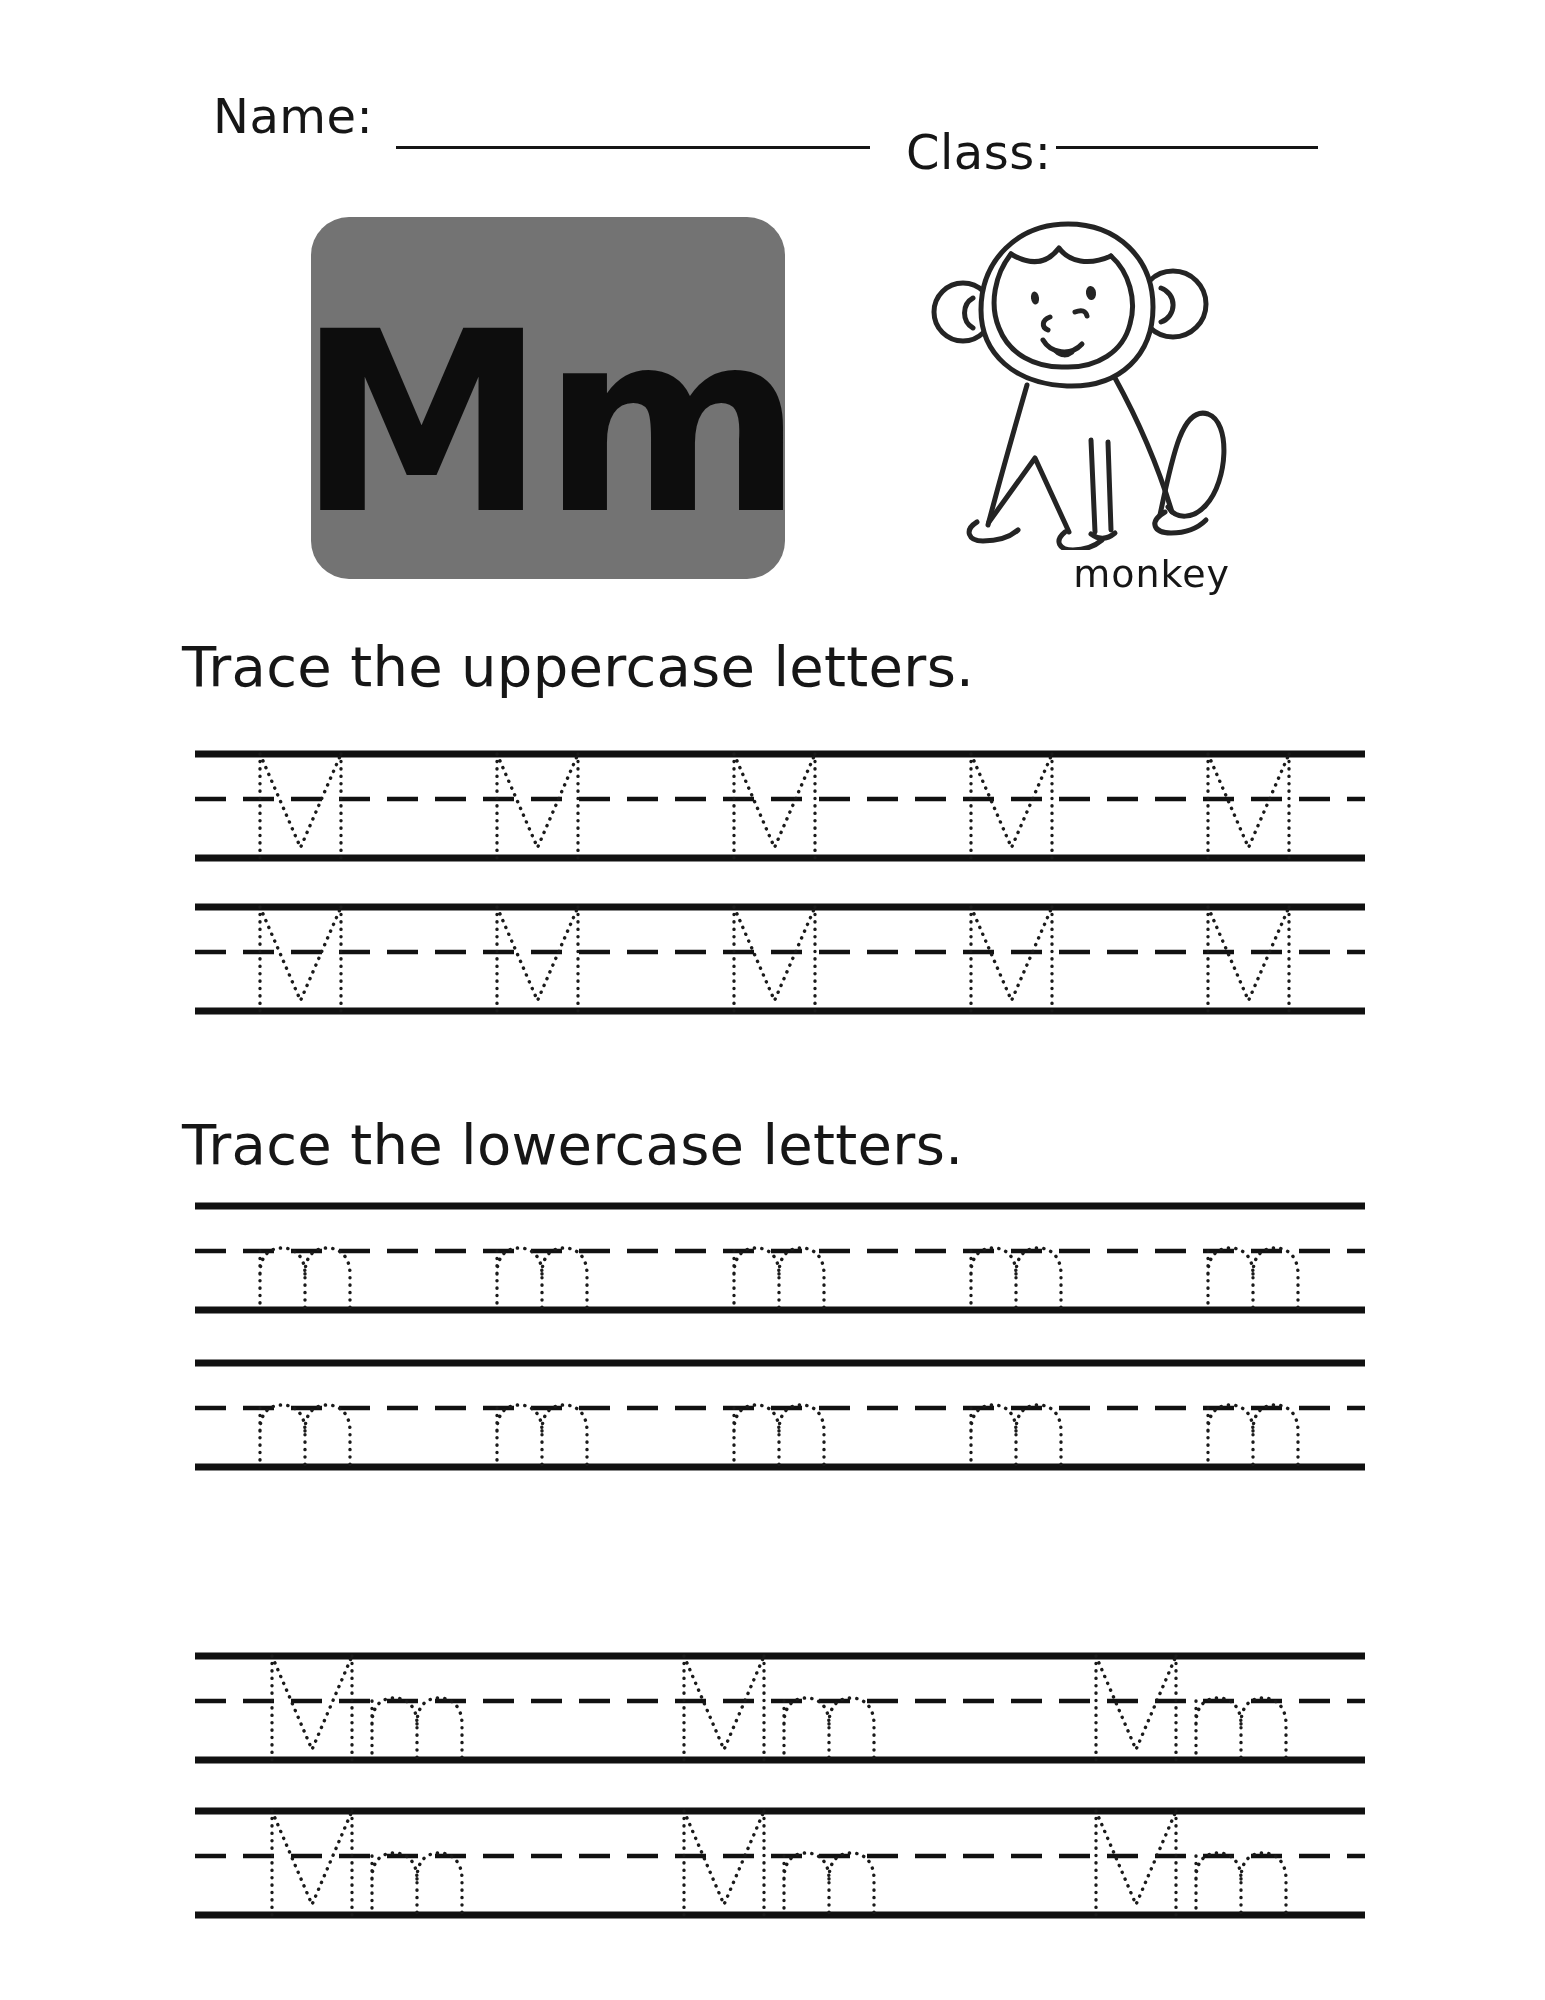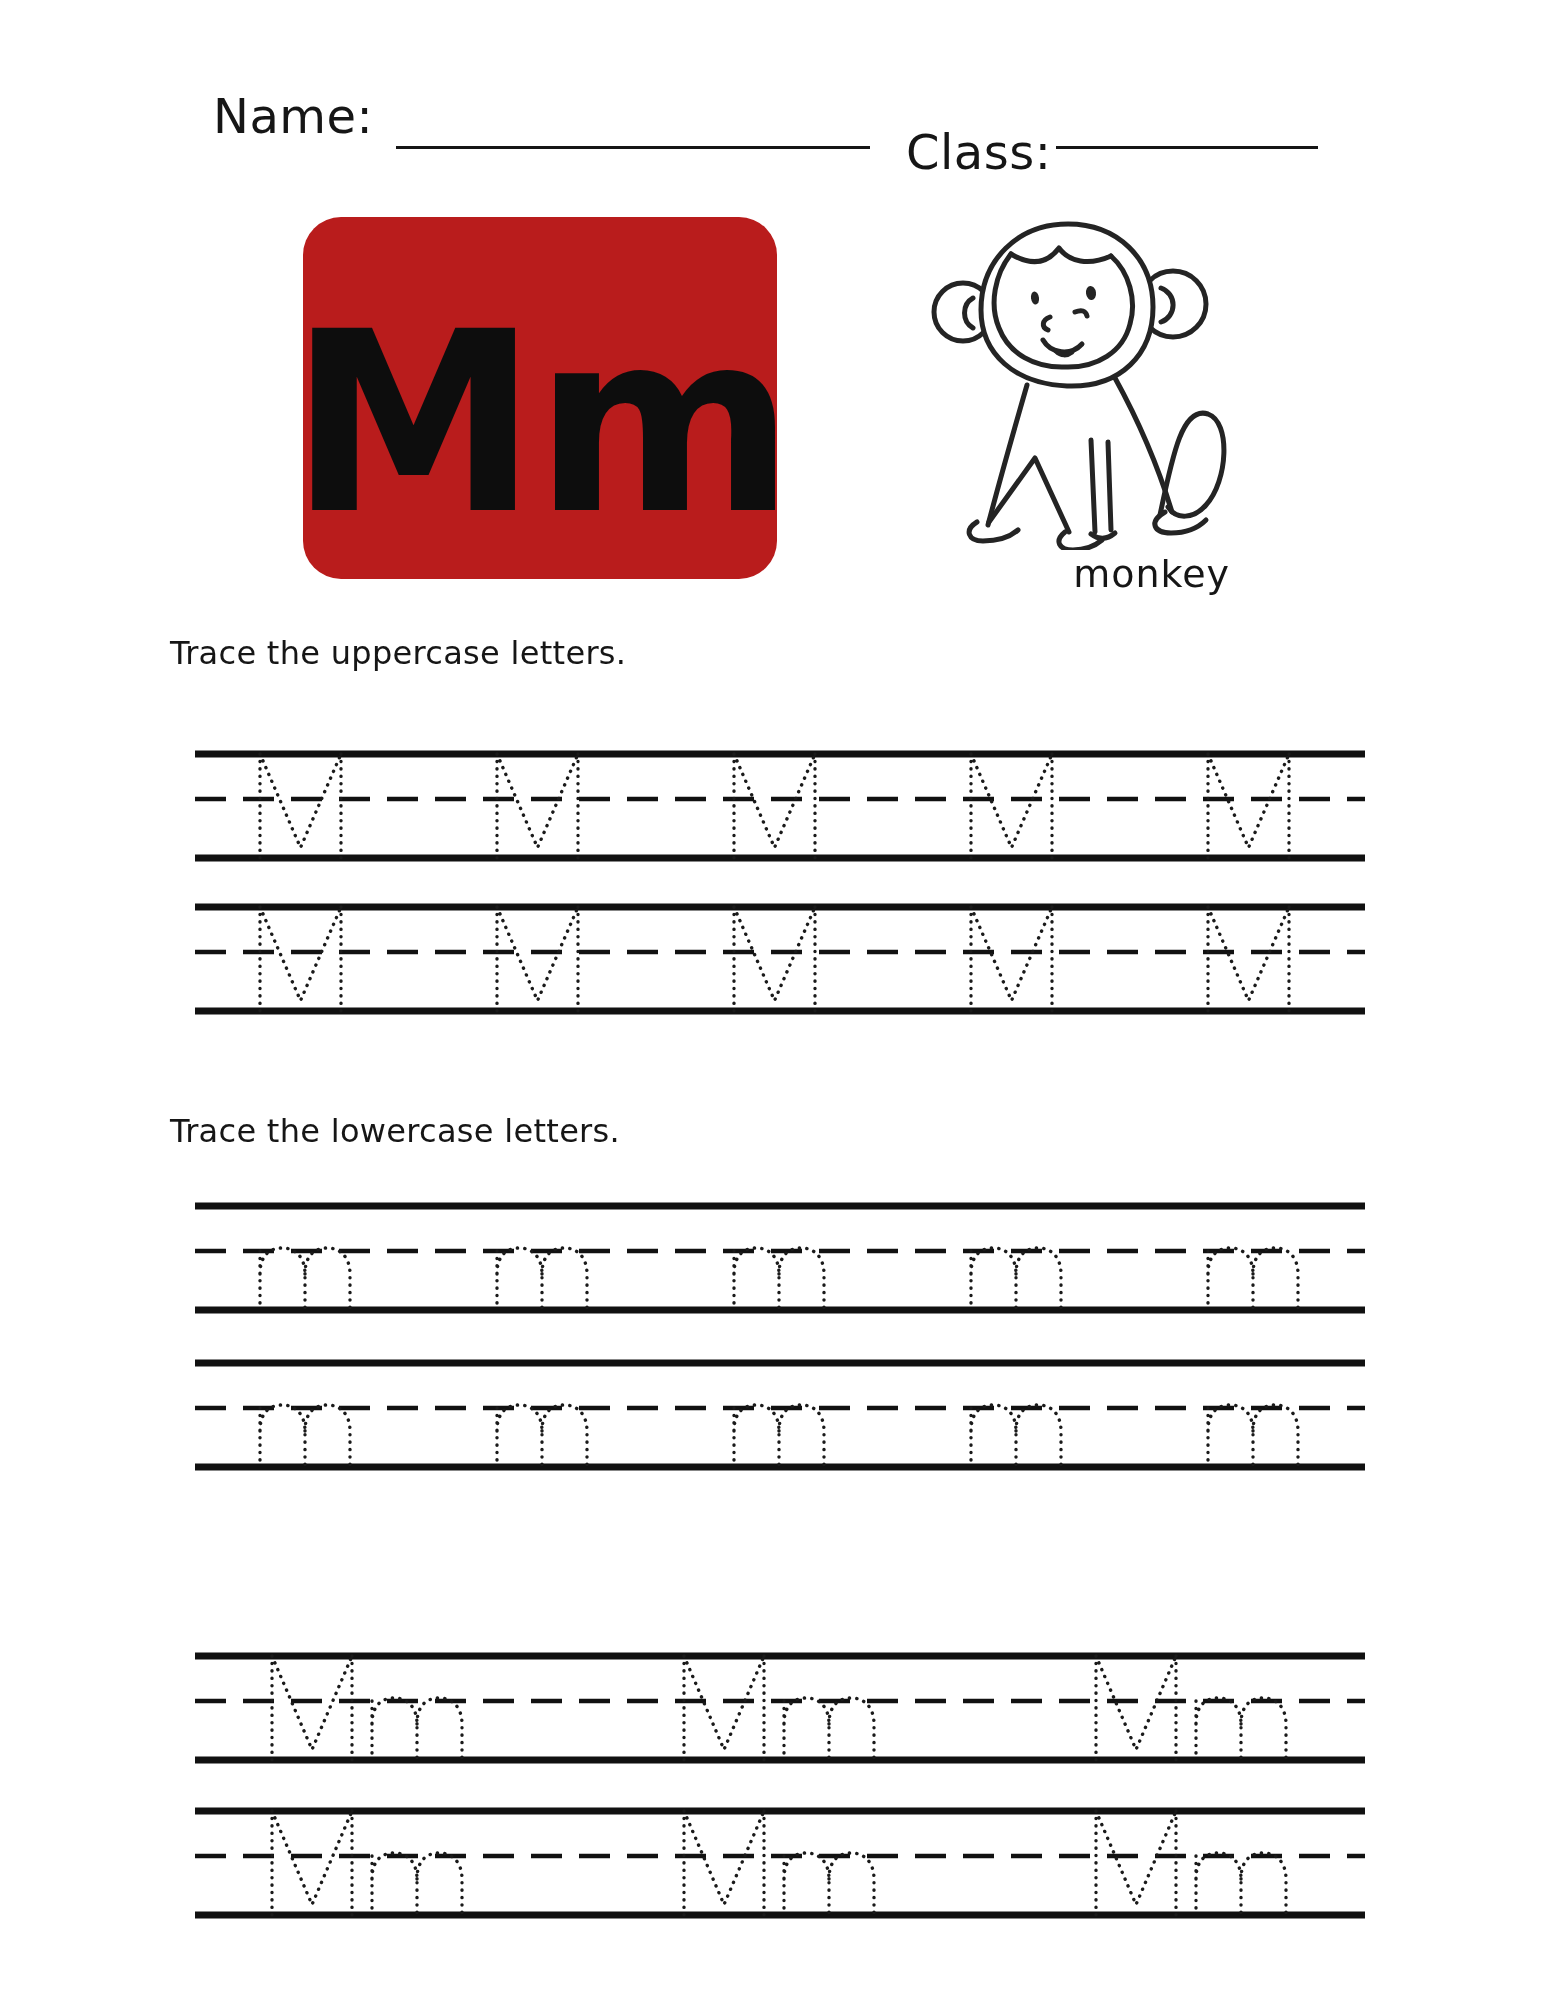--- a/index.html
+++ b/index.html
@@ -28,21 +28,21 @@
   }
   .letter-card-text{
     font-size:250px;font-weight:bold;line-height:1;
     letter-spacing:-4px;transform:translateY(26px);
   }
   
   .mascot-box{left:915px;top:200px;width:315px;height:350px;}
   .mascot-caption{left:915px;top:552px;width:315px;text-align:right;
     font-size:38px;letter-spacing:1px;}
   
-  .sec-heading{left:170px;font-size:32px;letter-spacing:0.3px;}
+  .sec-heading{left:182px;font-size:56px;letter-spacing:0.3px;}
   .sec-heading.h1{top:634px;}
   .sec-heading.h2{top:1112px;}
   .sec-heading.h3{top:1556px;}
   
   .trace-row{left:195px;width:1170px;height:116px;}
   .row-0{top:748px;}
   .row-1{top:901px;}
   .row-2{top:1200px;}
   .row-3{top:1357px;}
   .row-4{top:1650px;}
@@ -52,21 +52,21 @@
 </head>
 <body>
 
 <div class="page">
 
   <div class="abs hdr-label name-label">Name:</div>
   <div class="abs blank-line name-line"></div>
   <div class="abs hdr-label class-label">Class:</div>
   <div class="abs blank-line class-line"></div>
 
-  <div class="abs letter-card" id="letter-card" style="background: #b91c1c;">
+  <div class="abs letter-card" id="letter-card" style="background: #737373; margin-left: 8px;">
     <div class="letter-card-text" style="color: rgb(13, 13, 13);">Mm</div>
   </div>
 
   <div class="abs mascot-box">
     <svg viewBox="0 0 315 350" width="315" height="350" fill="none" stroke="#242424" stroke-width="5" stroke-linecap="round" stroke-linejoin="round">
 
       <path d="M 245 315 C 258 252 268 206 293 214 C 316 222 313 281 291 305 C 279 319 261 320 253 307"></path>
 
       <path d="M 112 185 C 99 230 84 283 73 325"></path>
       <path d="M 200 178 C 222 218 243 266 257 312"></path>

